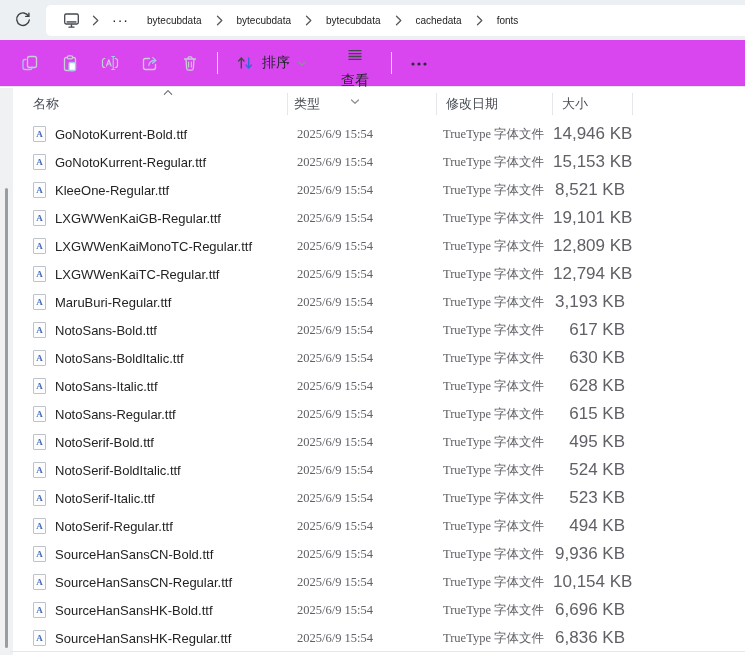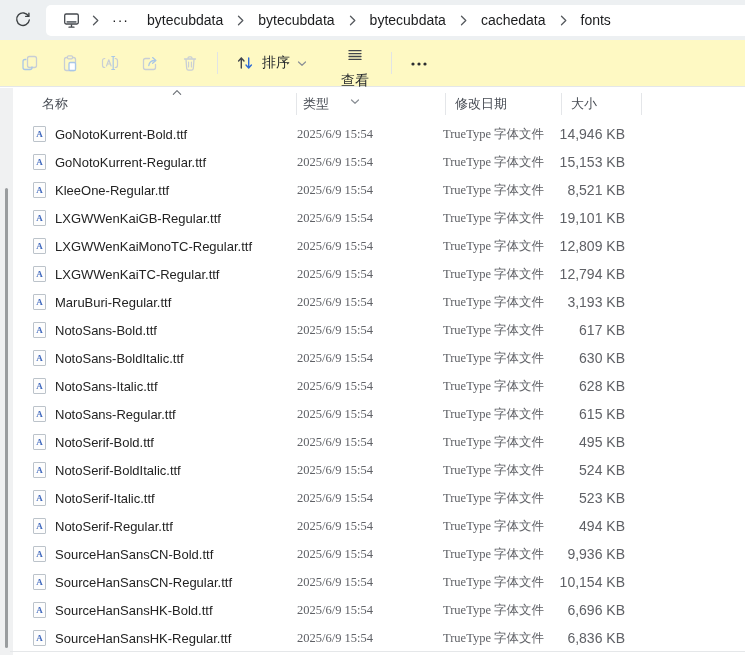--- a/index.html
+++ b/index.html
@@ -6,52 +6,52 @@
     font-family:"Liberation Sans","DejaVu Sans",sans-serif;background:#fff;}
   .window{position:relative;width:745px;height:655px;background:#fff;}
 
   
   .addr-strip{position:absolute;top:0;left:0;right:0;height:40px;background:#edf0f2;
     display:flex;align-items:center;}
   .refresh-btn{width:46px;height:40px;display:flex;align-items:center;justify-content:center;cursor:pointer;}
   .addr-bar{flex:1;height:31px;background:#fff;border-radius:5px 0 0 5px;display:flex;
     align-items:center;padding:0 6px 0 10px;gap:1px;}
   .addr-icon-btn{display:flex;align-items:center;justify-content:center;padding:0 6px;height:28px;border-radius:4px;cursor:pointer;}
-  .crumb{font-size:14px;color:#1b1c1e;padding:3px 9px;border-radius:4px;cursor:pointer;white-space:nowrap;}
+  .crumb{font-size:10px;color:#1b1c1e;padding:3px 9px;border-radius:4px;cursor:pointer;white-space:nowrap;}
   .crumb-sep{display:flex;align-items:center;padding:0 2px;}
   .overflow-dots{font-size:14px;color:#1b1c1e;letter-spacing:1px;padding:3px 8px;cursor:pointer;}
 
   
-  .toolbar{position:absolute;top:40px;left:0;right:0;height:47px;background:#fef9c3;
+  .toolbar{position:absolute;top:40px;left:0;right:0;height:47px;background:#d946ef;
     border-bottom:1px solid #e4e7e9;display:flex;align-items:center;padding-left:10px;box-sizing:border-box;}
   .tool-btn{width:40px;height:36px;display:flex;align-items:center;justify-content:center;border-radius:4px;cursor:default;}
   .tb-divider{width:1px;height:22px;background:#e1e4e6;margin:0 7px;}
   .text-btn{display:flex;align-items:center;gap:7px;height:36px;padding:0 10px;border-radius:4px;cursor:pointer;}
   .text-btn .lbl{font-size:14px;color:#1f2328;}
   .more-btn{width:40px;height:36px;display:flex;align-items:center;justify-content:center;border-radius:4px;cursor:pointer;}
 
   
-  .list-header{position:absolute;top:88px;left:9px;right:0;height:32px;
+  .list-header{position:absolute;top:88px;left:0;right:0;height:32px;
     display:grid;grid-template-columns:288px 149px 116px 80px 1fr;align-items:center;}
   .hcell{position:relative;height:100%;display:flex;align-items:center;font-size:13px;color:#474c54;cursor:pointer;}
   .hcell .vline{position:absolute;right:0;top:5px;bottom:5px;width:1px;background:#e4e6e9;}
   .h-name{padding-left:33px;}
   .h-date{padding-left:9px;}
   .h-type{padding-left:6px;}
   .h-size{padding-left:9px;}
   .sort-caret{position:absolute;left:163px;top:1px;}
 
   
   .rows{position:absolute;top:120px;left:0;right:0;}
   .row{display:grid;grid-template-columns:288px 149px 116px 80px 1fr;height:28px;align-items:center;cursor:default;}
   .c-name{display:flex;align-items:center;gap:9px;padding-left:33px;font-size:13px;color:#232323;overflow:hidden;white-space:nowrap;}
   .c-date,.c-type{font-size:12.5px;color:#5f6166;white-space:nowrap;font-family:Liberation Serif, serif;}
   .c-date{padding-left:9px;}
   .c-type{padding-left:6px;}
-  .c-size{font-size:14px;color:#5f6166;text-align:right;padding-right:8px;white-space:nowrap;}
+  .c-size{font-size:17px;color:#5f6166;text-align:right;padding-right:8px;white-space:nowrap;}
   .ttf-icon{flex:0 0 auto;width:13px;height:16px;border:1px solid #bcc3ca;background:#fdfdfd;border-radius:1px;
     display:flex;align-items:center;justify-content:center;font-size:9px;font-weight:bold;
     color:#3f68bd;font-family:"Liberation Serif","DejaVu Serif",serif;box-sizing:border-box;}
 
   
   .left-scroll-strip{position:absolute;left:0;top:88px;bottom:0;width:13px;background:#f0f1f2;}
   .scroll-thumb{position:absolute;left:5px;width:3px;background:#9a9d9f;border-radius:2px;}
   .thumb-1{top:100px;height:460px;}
   .thumb-2{top:577px;bottom:0;}
   .bottom-line{position:absolute;left:10px;right:0;bottom:3px;height:1px;background:#e5e7e9;}

